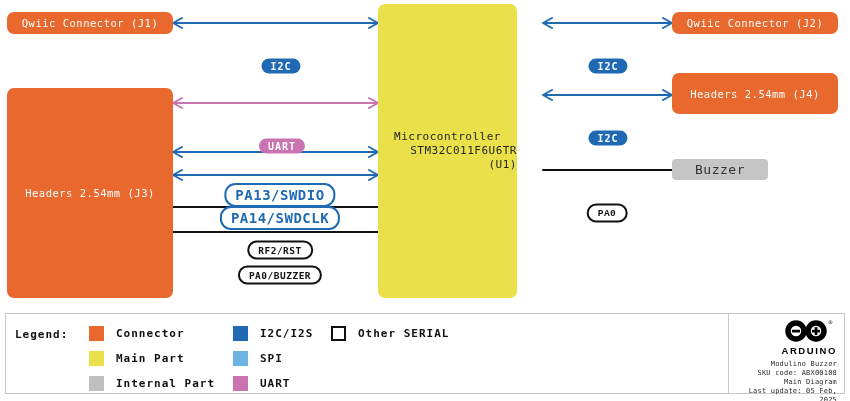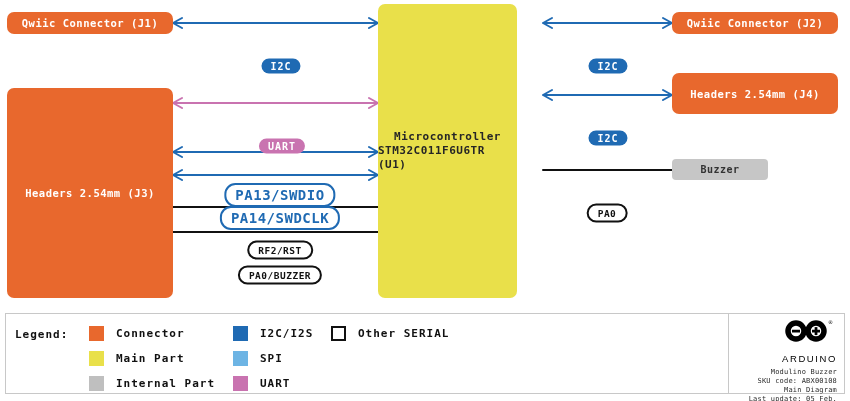--- a/index.html
+++ b/index.html
@@ -4,25 +4,25 @@
 <style>
   html,body{margin:0;padding:0;background:#ffffff;}
   .canvas{
     position:relative;width:850px;height:401px;background:#ffffff;
     font-family:"DejaVu Sans Mono","Liberation Mono",monospace;
     overflow:hidden;
   }
   
   .block{
     position:absolute;display:flex;align-items:center;justify-content:center;
-    font-weight:bold;letter-spacing:0.5px;box-sizing:border-box;text-align:left;
+    font-weight:normal;letter-spacing:0.5px;box-sizing:border-box;text-align:right;
   }
   .block.connector{background:#e8682d;color:#ffffff;border-radius:7px;font-size:10.5px;}
   .block.main{background:#e9e04a;color:#262626;border-radius:7px;font-size:11px;}
-  .block.internal{background:#c6c6c6;color:#333333;border-radius:4px;font-size:10px;}
+  .block.internal{background:#c6c6c6;color:#333333;border-radius:4px;font-size:13px;}
   #j1{left:7px;top:12px;width:166px;height:22px;}
   #j2{left:672px;top:12px;width:166px;height:22px;}
   #j4{left:672px;top:73px;width:166px;height:41px;}
   #j3{left:7px;top:88px;width:166px;height:210px;}
   #mcu{left:378px;top:4px;width:139px;height:294px;flex-direction:column;line-height:14px;}
   #buzzer{left:672px;top:159px;width:96px;height:21px;}
   
   svg.wires{position:absolute;left:0;top:0;}
   .wire{fill:none;stroke-width:2;stroke-linecap:round;stroke-linejoin:round;}
   .wire.i2c{stroke:#1f6ab3;}
@@ -53,21 +53,21 @@
   .li-c0{left:83px;} .li-c1{left:227px;} .li-c2{left:325px;}
   
   .brand-panel{
     position:absolute;left:728px;top:313px;width:117px;height:81px;
     border-left:1.5px solid #c8c8c8;box-sizing:border-box;
     display:flex;flex-direction:column;align-items:flex-end;padding:6px 8px 0 0;
   }
   .logo-wrap{display:flex;flex-direction:column;align-items:center;}
   .arduino-word{
     font-family:"Liberation Sans","DejaVu Sans",sans-serif;
-    font-weight:normal;font-size:9.5px;letter-spacing:1.6px;color:#000;margin-top:9px;
+    font-weight:bold;font-size:9.5px;letter-spacing:1.6px;color:#000;margin-top:1px;
   }
   .doc-info{margin-top:4px;text-align:right;font-size:7px;line-height:9px;color:#2b2b2b;letter-spacing:0.2px;}
 </style>
 </head>
 <body>
 
 <div class="canvas">
 
   <svg class="wires" width="850" height="310">
 
@@ -101,21 +101,21 @@
   <div id="buzzer" class="block internal">Buzzer</div>
 
   <div class="pill fill-i2c" style="left:281px;top:23px;">I2C</div>
   <div class="pill fill-i2c" style="left:608px;top:23px;">I2C</div>
   <div class="pill fill-i2c" style="left:608px;top:95px;">I2C</div>
   <div class="pill fill-uart" style="left:282px;top:103px;">UART</div>
   <div class="pill line-i2c" style="left:280px;top:152px;">PA13/SWDIO</div>
   <div class="pill line-i2c" style="left:280px;top:175px;">PA14/SWDCLK</div>
   <div class="pill line-black" style="left:280px;top:207px;">RF2/RST</div>
   <div class="pill line-black" style="left:280px;top:232px;">PA0/BUZZER</div>
-  <div class="pill line-black" style="left:607px;top:170px;">PA0</div>
+  <div class="pill line-black" style="left:607px;top:170px;font-family:Liberation Mono, monospace;">PA0</div>
 
   <div class="legend">
     <div class="legend-title">Legend:</div>
 
     <div class="legend-item li-c0 li-r0">
       <div class="swatch" style="background: rgb(232, 104, 45);"></div>
       <div class="lbl">Connector</div>
     </div>
     <div class="legend-item li-c0 li-r1">
       <div class="swatch" style="background: rgb(233, 224, 74);"></div>

